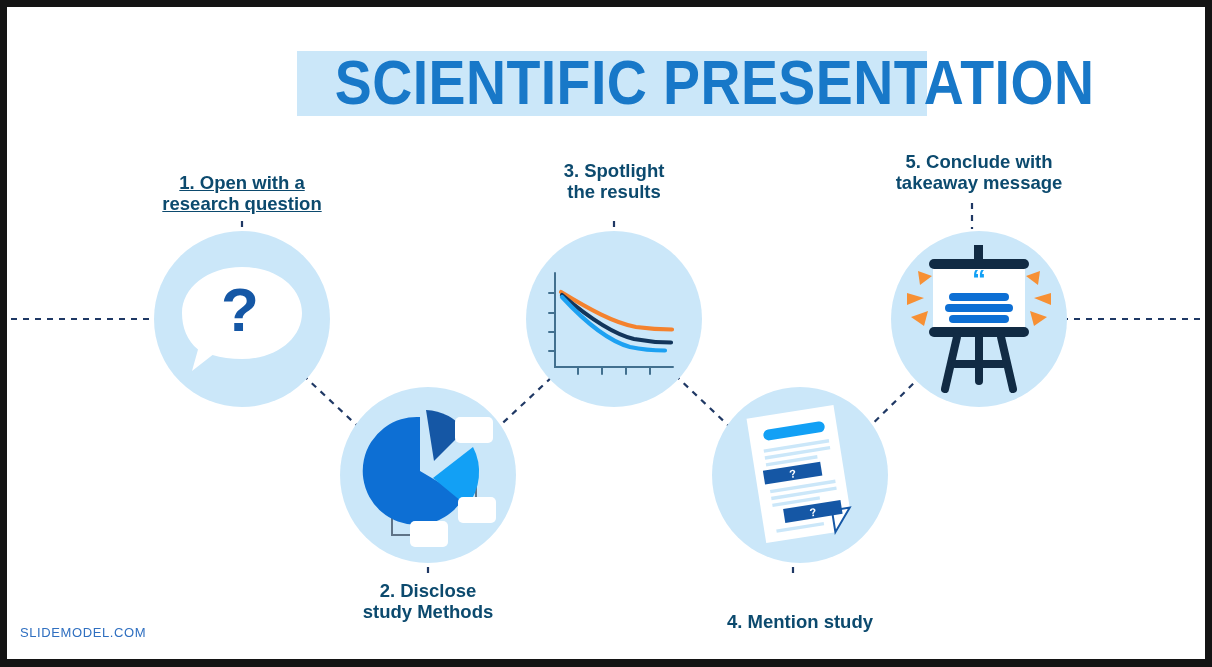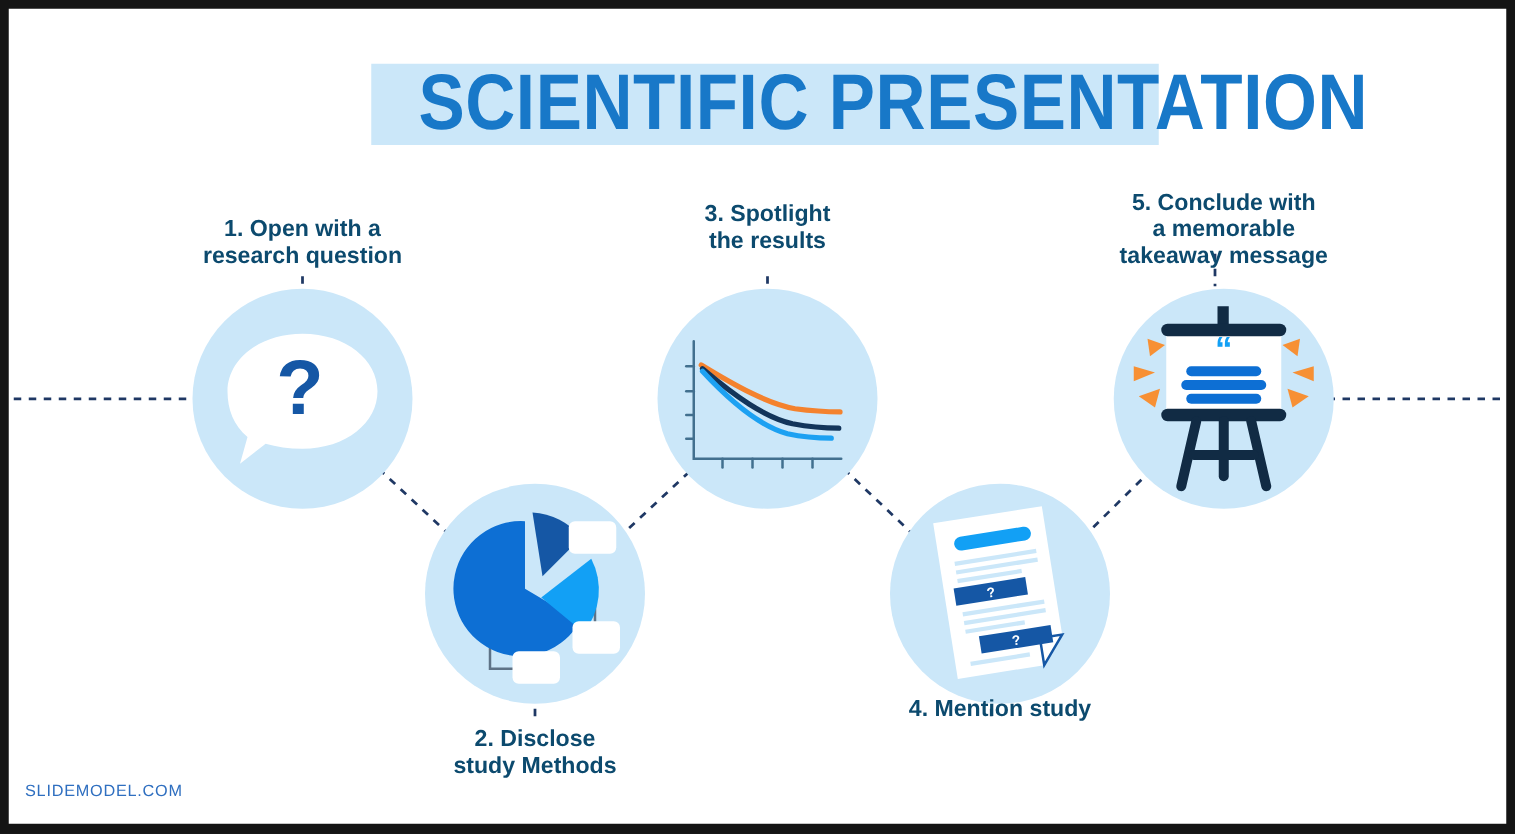--- a/index.html
+++ b/index.html
@@ -81,24 +81,24 @@
 
   
   .step-label {
     position: absolute;
     color: #0c4a6e;
     font-size: 18.5px;
     font-weight: bold;
     line-height: 21px;
     text-align: center;
   }
-  #label-1 { left: 128px; top: 165px; width: 214px; }
+  #label-1 { left: 128px; top: 165px; width: 214px; text-decoration: underline; }
   #label-2 { left: 314px; top: 573px; width: 214px; }
   #label-3 { left: 500px; top: 153px; width: 214px; }
-  #label-4 { left: 686px; top: 549px; width: 214px; }
+  #label-4 { left: 686px; top: 604px; width: 214px; }
   #label-5 { left: 863px; top: 144px; width: 218px; }
 
   
   #footer-logo {
     position: absolute;
     left: 13px;
     top: 618px;
     color: #2f6fc0;
     font-size: 13px;
     letter-spacing: 0.6px;
@@ -274,20 +274,19 @@
       <div>3. Spotlight</div>
       <div>the results</div>
     </div>
 
     <div class="step-label" id="label-4">
       <div>4. Mention study</div>
     </div>
 
     <div class="step-label" id="label-5">
       <div>5. Conclude with</div>
-      <div>a memorable</div>
       <div>takeaway message</div>
     </div>
 
     <div id="footer-logo">SLIDEMODEL.COM</div>
 
   </div>
 </div>
 
 </body></html>

